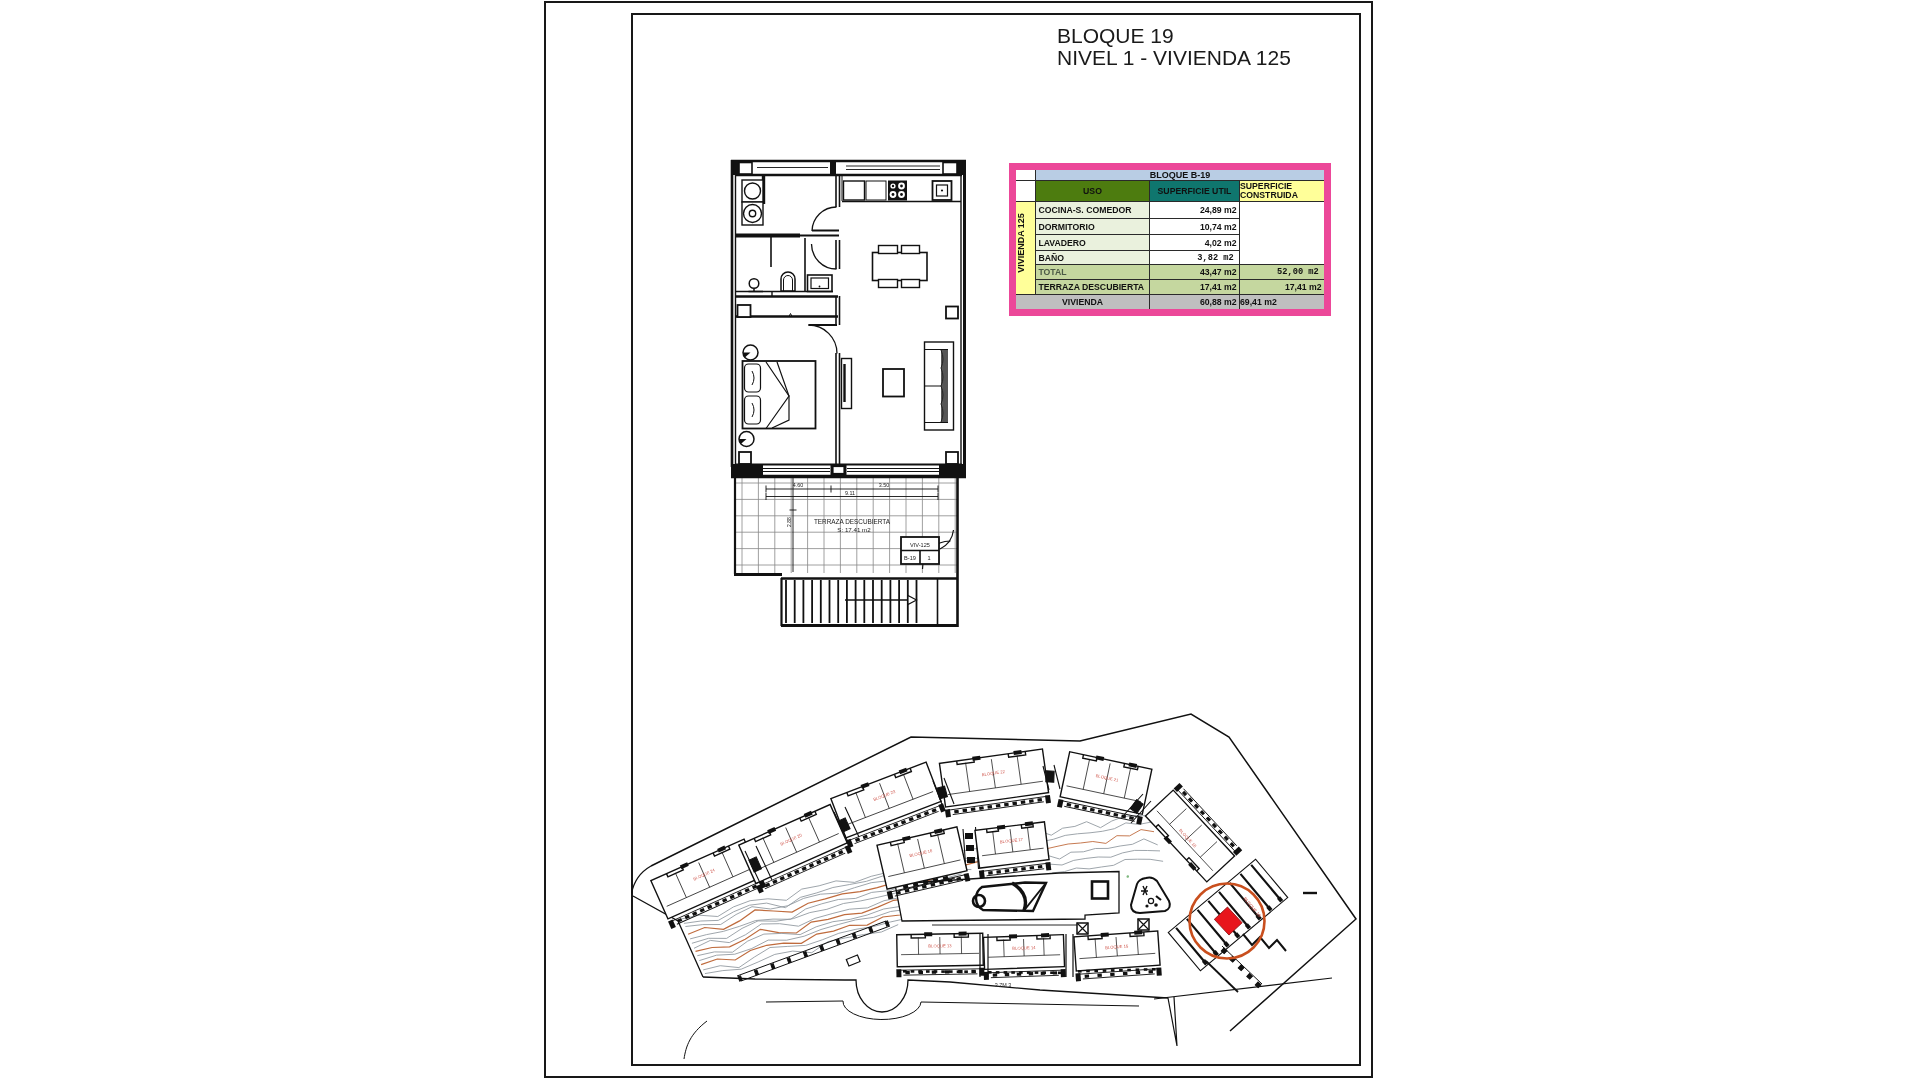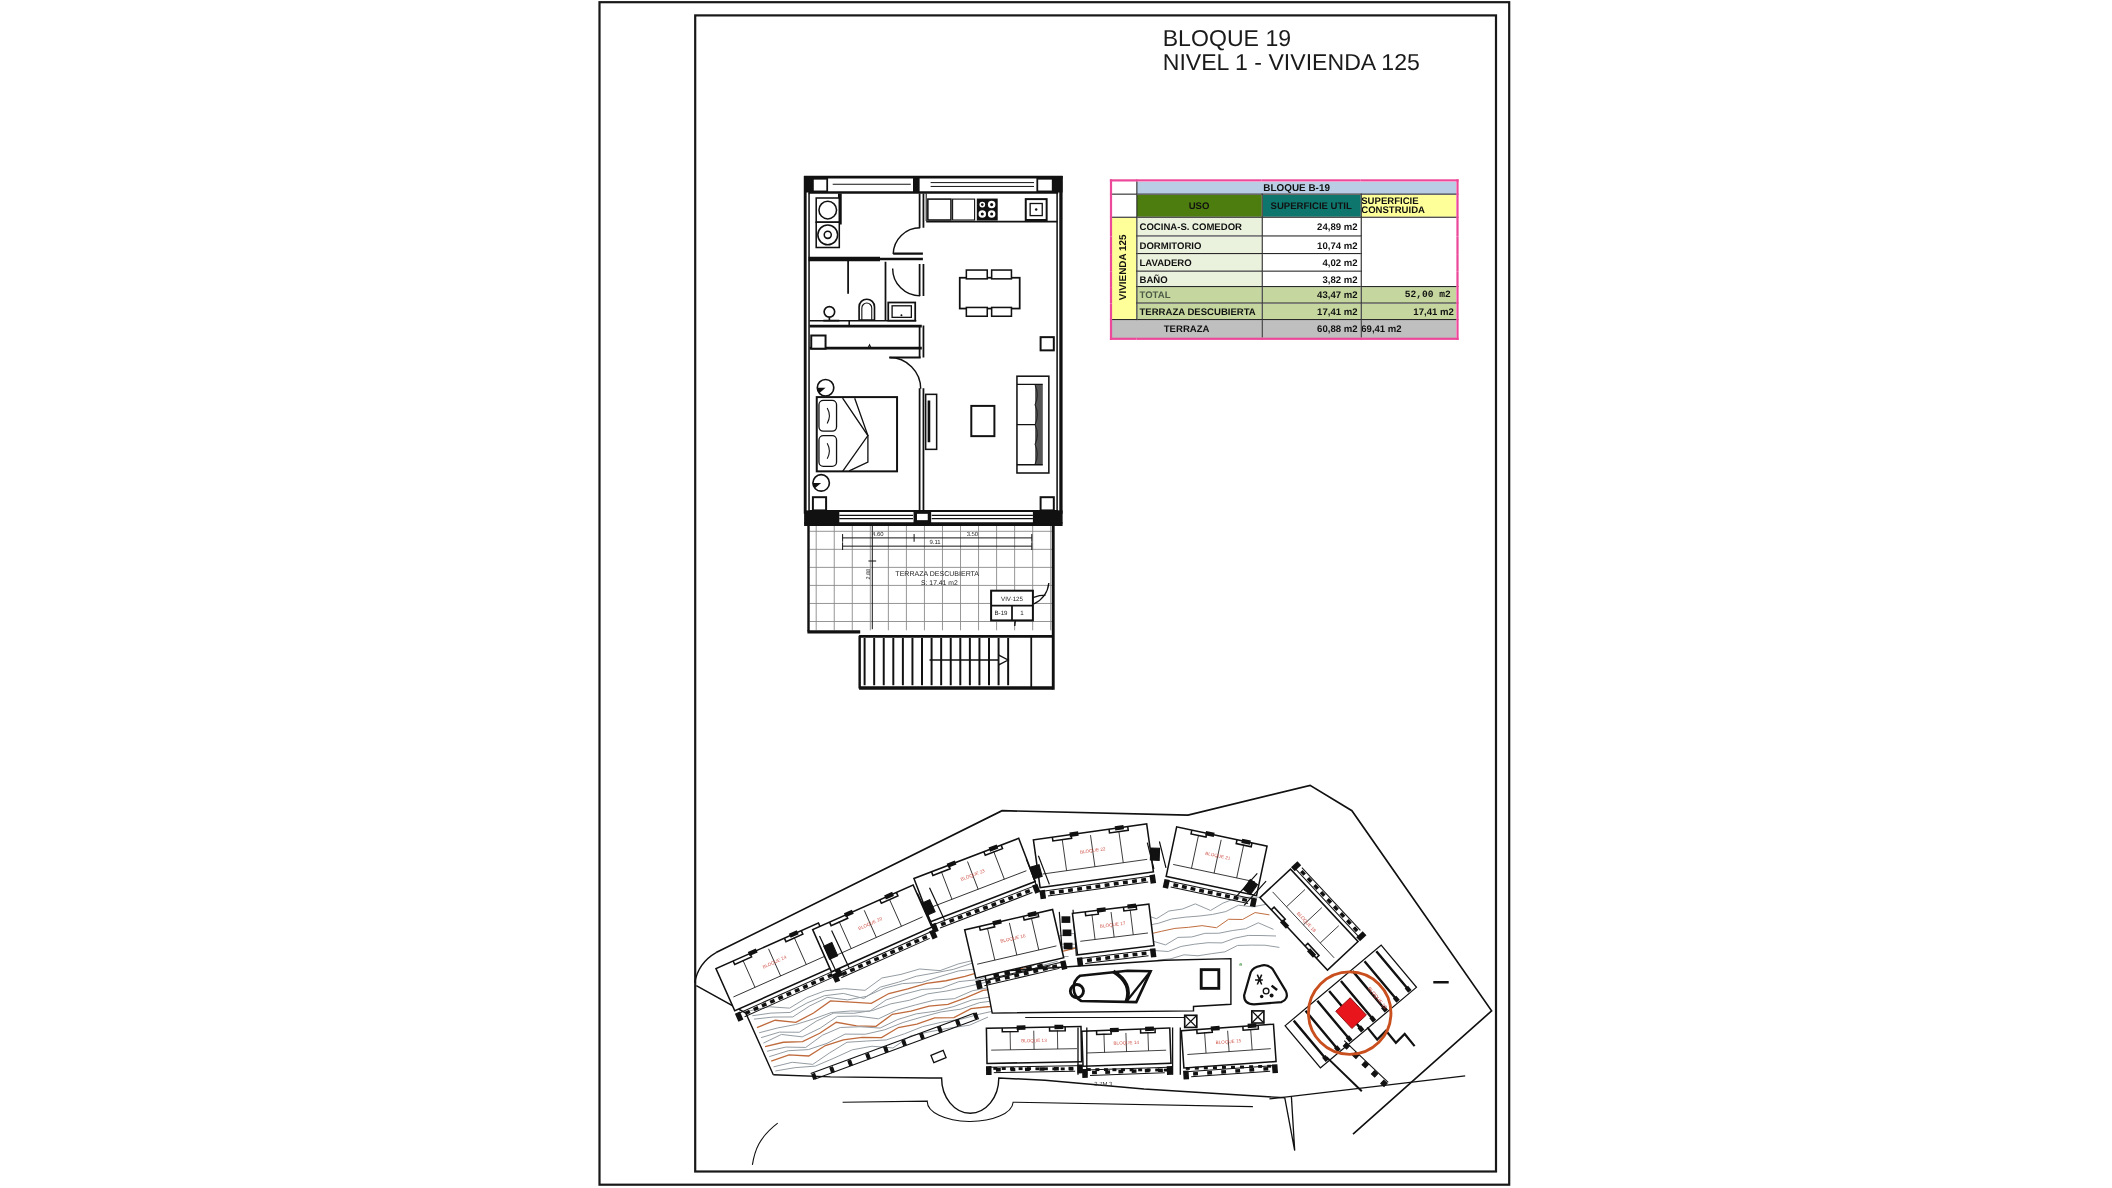--- a/index.html
+++ b/index.html
@@ -11,21 +11,21 @@
   table.t{border-collapse:collapse;table-layout:fixed;font-family:"Liberation Sans", sans-serif;}
   table.t td{border:1px solid #2a2a2a;padding:0;font-size:8.7px;font-weight:bold;color:#111;overflow:hidden;white-space:nowrap;}
 </style>
 </head>
 <body>
 <div class="abs" id="outer"></div>
 <div class="abs" id="inner"></div>
 <div class="abs" id="title">BLOQUE 19<br>NIVEL 1 - VIVIENDA 125</div>
 
 <div class="abs" style="left:1009px;top:163px;">
-<table class="t" style="width:315px;border:2px solid #ec4899;">
+<table class="t" style="width:315px;border:7px solid #ec4899;">
  <colgroup>
         <col style="width:23px">
         <col style="width:114px">
         <col style="width:90px">
         <col style="width:88px">
       </colgroup>
  <tbody>
         <tr style="height:12.5px">
    <td style="border-color:#d8d8d8;border-right-color:#2a2a2a;border-bottom-color:#2a2a2a"></td>
    <td colspan="3" style="background:#b9cde4;text-align:center;font-size:9px;">BLOQUE B-19</td>
@@ -45,34 +45,34 @@
  <tr style="height:16px">
           <td style="background:#eaf1dd;">&nbsp;DORMITORIO</td>
           <td style="text-align:right;">10,74 m2&nbsp;</td>
         </tr>
  <tr style="height:16px">
           <td style="background:#eaf1dd;">&nbsp;LAVADERO</td>
           <td style="text-align:right;">4,02 m2&nbsp;</td>
         </tr>
  <tr style="height:14px">
           <td style="background:#eaf1dd;">&nbsp;BAÑO</td>
-          <td style="text-align:right;">3,82 m2&nbsp;</td>
+          <td style="text-align:right;font-family:Liberation Mono, monospace;">3,82 m2&nbsp;</td>
         </tr>
  <tr style="height:15px">
           <td style="background:#c5d79f;color:#4c5a46;">&nbsp;TOTAL</td>
           <td style="background:#c5d79f;text-align:right;">43,47 m2&nbsp;</td>
           <td style="background:#c5d79f;text-align:right;font-family:Liberation Mono, monospace;">52,00 m2&nbsp;</td>
         </tr>
  <tr style="height:15px">
           <td style="background:#c5d79f;">&nbsp;TERRAZA DESCUBIERTA</td>
           <td style="background:#c5d79f;text-align:right;">17,41 m2&nbsp;</td>
           <td style="background:#c5d79f;text-align:right;">17,41 m2&nbsp;</td>
         </tr>
  <tr style="height:17.5px">
-          <td colspan="2" style="background:#bfbfbf;text-align:center;">TERRAZA</td>
+          <td colspan="2" style="background:#bfbfbf;text-align:center;">VIVIENDA</td>
           <td style="background:#bfbfbf;text-align:right;">60,88 m2&nbsp;</td>
           <td style="background:#bfbfbf;text-align:left;margin-top:32px;">69,41 m2&nbsp;</td>
         </tr>
 </tbody>
     </table>
 </div>
 <div class="abs" style="left:974px;top:237px;width:95px;height:12px;transform:rotate(-90deg);text-align:center;font-size:9px;font-weight:bold;color:#111;">VIVIENDA 125</div>
 
 <svg class="abs" style="left:725px;top:155px;" width="245" height="480" viewBox="725 155 245 480">
 <g stroke="#111" fill="none">

